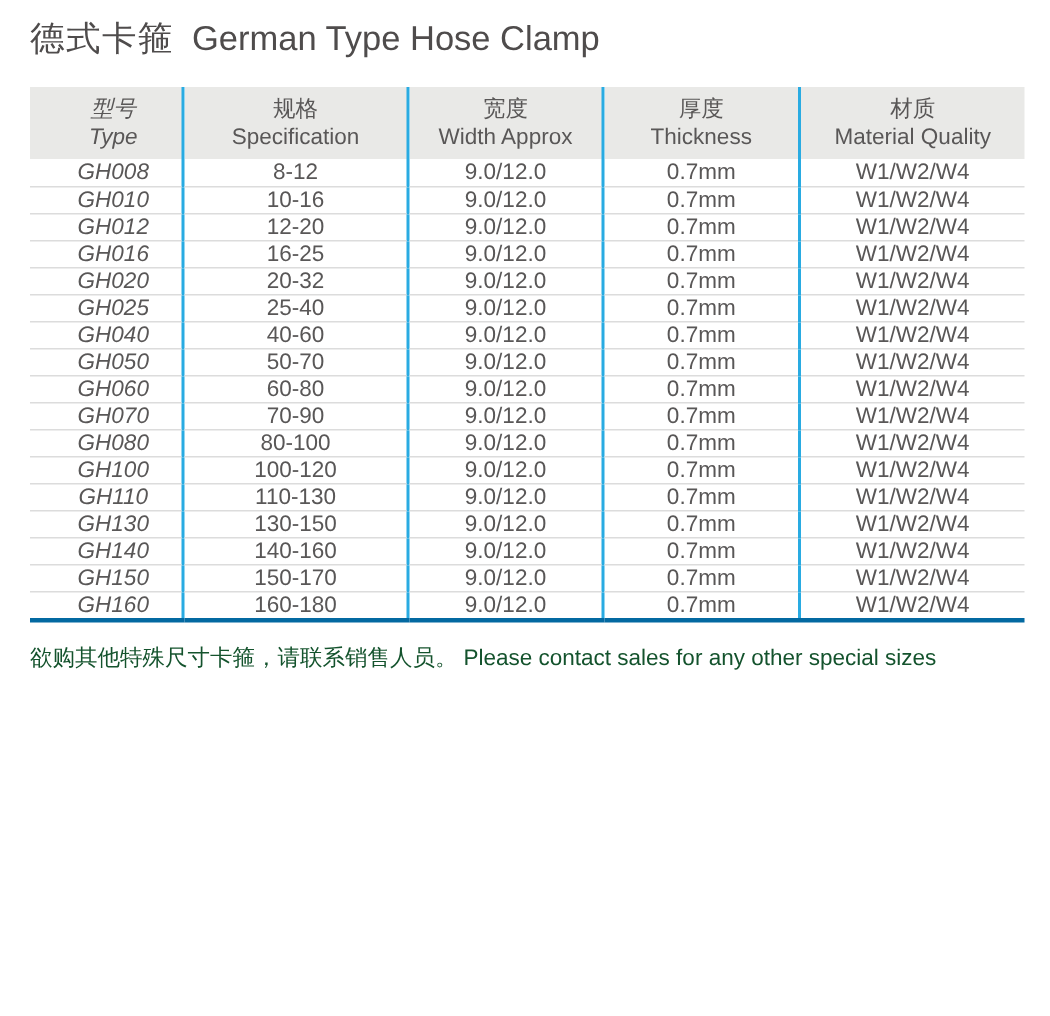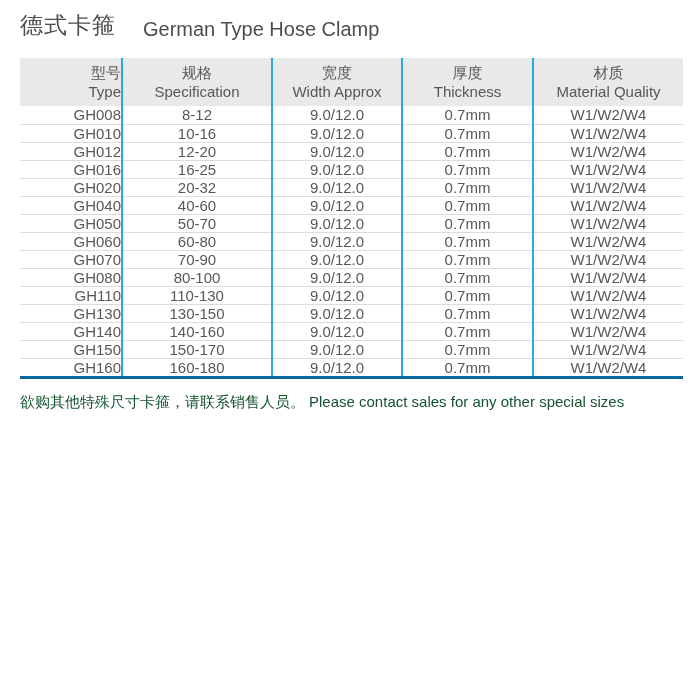--- a/index.html
+++ b/index.html
@@ -13,28 +13,28 @@
     font-family: "Liberation Sans", "DejaVu Sans", sans-serif;
     color: #595757;
     overflow: hidden;
   }
   .page {
     padding: 10px 17px 0 20px;
     box-sizing: border-box;
   }
   .title {
     display: flex;
-    align-items: flex-end;
+    align-items: center;
     gap: 12px;
     margin: 0 0 17px 0;
     color: #4f4c4c;
     font-weight: 400;
   }
   .title-zh { font-size: 23px; letter-spacing: 1px; }
-  .title-en { font-size: 20px; margin-left: 15px; }
+  .title-en { font-size: 23px; }
 
   table.spec-table {
     border-collapse: collapse;
     table-layout: fixed;
     width: 663px;
   }
   .spec-table th, .spec-table td {
     font-weight: normal;
     font-size: 15px;
     text-align: center;
@@ -44,22 +44,23 @@
     white-space: nowrap;
   }
   .spec-table thead th {
     background: #e9e9e7;
     height: 48px;
     line-height: 19px;
     vertical-align: middle;
   }
   .spec-table th:first-child,
   .spec-table td:first-child {
-    text-align: right;
+    text-align: center;
     padding-left: 10px;
+    font-style: italic;
   }
   .spec-table th + th,
   .spec-table td + td {
     border-left: 2px solid #29abe2;
   }
   .spec-table tbody tr { height: 18px; }
   .spec-table tbody td { border-bottom: 1px solid #dcdcdc; }
   .spec-table tbody tr:last-child td { border-bottom: 3px solid #0369a1; }
 
   .footer {
@@ -142,20 +143,27 @@
           <td>W1/W2/W4</td>
         </tr>
         <tr>
           <td>GH020</td>
           <td>20-32</td>
           <td>9.0/12.0</td>
           <td>0.7mm</td>
           <td>W1/W2/W4</td>
         </tr>
         <tr>
+          <td>GH025</td>
+          <td>25-40</td>
+          <td>9.0/12.0</td>
+          <td>0.7mm</td>
+          <td>W1/W2/W4</td>
+        </tr>
+        <tr>
           <td>GH040</td>
           <td>40-60</td>
           <td>9.0/12.0</td>
           <td>0.7mm</td>
           <td>W1/W2/W4</td>
         </tr>
         <tr>
           <td>GH050</td>
           <td>50-70</td>
           <td>9.0/12.0</td>
@@ -172,20 +180,27 @@
         <tr>
           <td>GH070</td>
           <td>70-90</td>
           <td>9.0/12.0</td>
           <td>0.7mm</td>
           <td>W1/W2/W4</td>
         </tr>
         <tr>
           <td>GH080</td>
           <td>80-100</td>
+          <td>9.0/12.0</td>
+          <td>0.7mm</td>
+          <td>W1/W2/W4</td>
+        </tr>
+        <tr>
+          <td>GH100</td>
+          <td>100-120</td>
           <td>9.0/12.0</td>
           <td>0.7mm</td>
           <td>W1/W2/W4</td>
         </tr>
         <tr>
           <td>GH110</td>
           <td>110-130</td>
           <td>9.0/12.0</td>
           <td>0.7mm</td>
           <td>W1/W2/W4</td>

